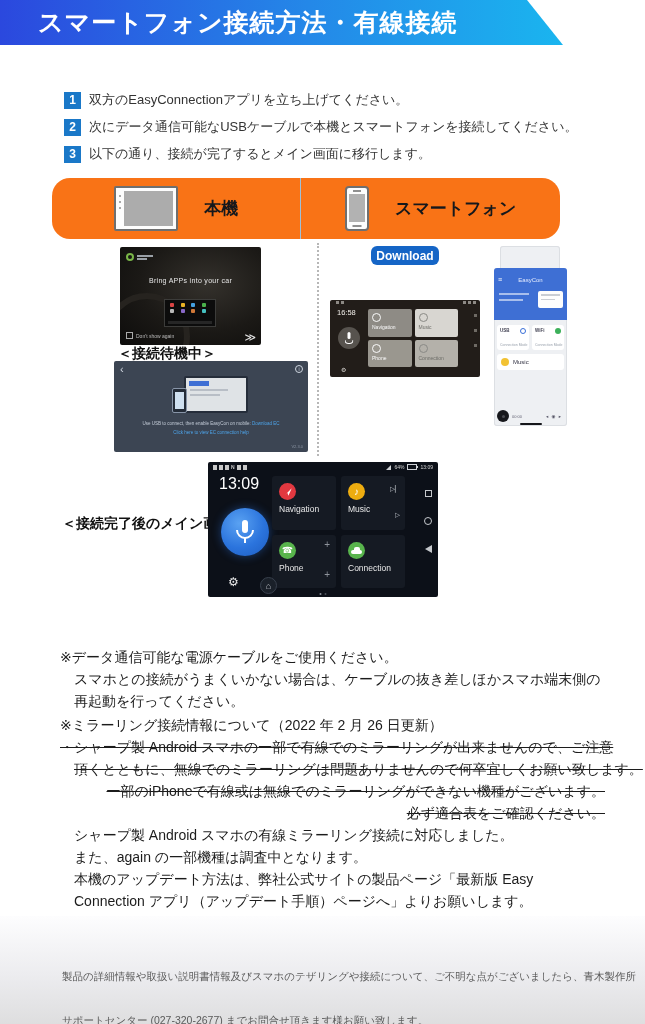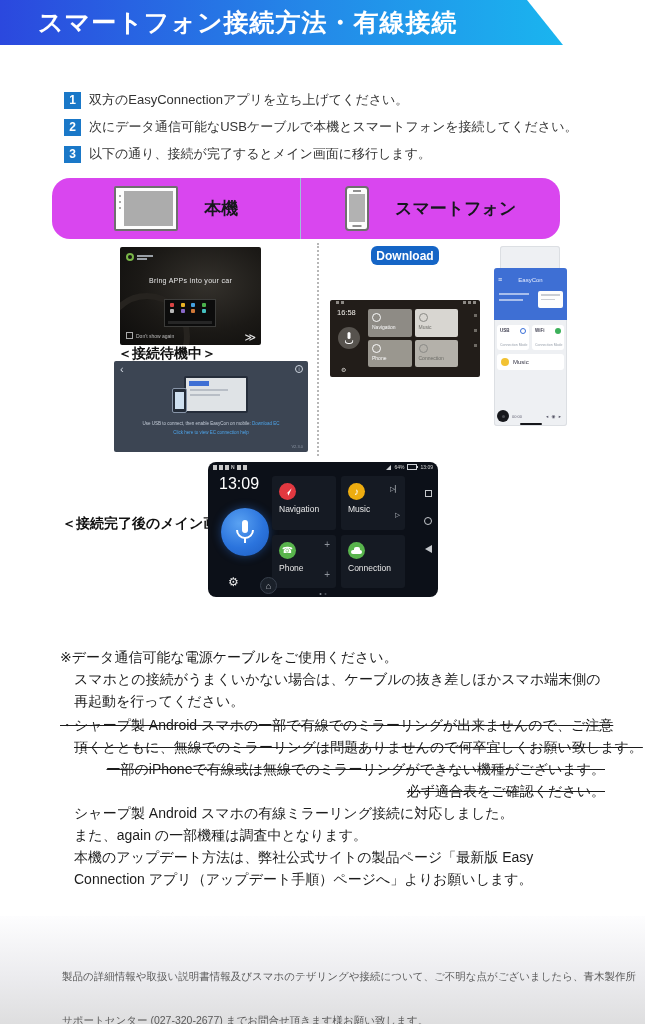--- a/index.html
+++ b/index.html
@@ -15,21 +15,21 @@
                font-weight:bold;color:#fff;letter-spacing:1px;white-space:nowrap;}
 
   
   .steps{left:64px;top:91px;}
   .step{display:flex;align-items:center;gap:8px;margin-bottom:9px;}
   .stepnum{width:17px;height:17px;background:#1a78c8;color:#fff;font-size:12px;font-weight:bold;
            display:flex;align-items:center;justify-content:center;flex:0 0 17px;}
   .steptxt{font-size:13px;color:#333;white-space:nowrap;}
 
   
-  .banner{left:52px;top:178px;width:508px;height:61px;background:#d946ef;border-radius:18px;
+  .banner{left:52px;top:178px;width:508px;height:61px;background:#f97316;border-radius:18px;
           display:flex;}
   .bhalf{display:flex;align-items:center;justify-content:center;gap:26px;height:100%;}
   .bhalf.l{width:49%;border-right:1px solid #9fc0d8;}
   .bhalf.r{width:51%;}
   .blabel{font-size:17px;font-weight:bold;color:#15181c;white-space:nowrap;}
   .monitor{width:64px;height:45px;background:#fdfdfd;border:2px solid #6f6f6f;border-radius:2px;
            display:flex;box-sizing:border-box;}
   .mon-strip{width:8px;display:flex;flex-direction:column;align-items:center;gap:4px;padding-top:7px;}
   .mon-dot{width:2px;height:2px;background:#8d8d8d;border-radius:50%;}
   .mon-screen{flex:1;background:#acacac;margin:3px 3px 3px 0;}
@@ -122,21 +122,21 @@
   .ios-music .y{position:absolute;left:4px;top:4px;width:8px;height:8px;border-radius:50%;background:#f2c233;}
   .ios-music .t{position:absolute;left:16px;top:5px;font-size:6px;color:#334;}
   .ios-player{position:absolute;left:3px;right:3px;bottom:3px;height:14px;display:flex;align-items:center;}
   .ios-disc{width:12px;height:12px;border-radius:50%;background:#17181c;position:relative;}
   .ios-disc:after{content:"";position:absolute;left:50%;top:50%;width:3px;height:3px;margin:-1.5px;border-radius:50%;background:#4a4c52;}
   .ios-ptime{font-size:4px;color:#667;margin-left:3px;}
   .ios-ctl{margin-left:auto;font-size:4.5px;color:#556;letter-spacing:1px;margin-right:2px;}
   .ios-home{position:absolute;left:50%;bottom:1px;transform:translateX(-50%);width:22px;height:2.5px;background:#15161a;border-radius:2px;}
 
   
-  .main{left:208px;top:462px;width:230px;height:135px;background:#0c1018;border-radius:8px;overflow:hidden;}
+  .main{left:208px;top:462px;width:230px;height:135px;background:#0c1018;border-radius:2px;overflow:hidden;}
   .m-status{position:absolute;left:0;top:0;width:100%;height:10px;display:flex;align-items:center;
             justify-content:space-between;padding:0 5px;box-sizing:border-box;}
   .m-sl{display:flex;gap:2px;align-items:center;}
   .m-sl i{width:4px;height:5px;background:#c8c8c8;display:block;}
   .m-sl .n{width:auto;height:auto;background:none;color:#c8c8c8;font-size:5px;font-weight:bold;}
   .m-sr{display:flex;gap:3px;align-items:center;font-size:5px;color:#d6d6d6;}
   .m-sig{width:0;height:0;border-left:5px solid transparent;border-bottom:5px solid #cfd2d6;}
   .m-bat{width:8px;height:4px;border:1px solid #cfd2d6;position:relative;}
   .m-bat:after{content:"";position:absolute;right:-2px;top:1px;width:1px;height:2px;background:#cfd2d6;}
   .m-clock{position:absolute;left:11px;top:13px;font-size:16px;color:#fff;}
@@ -434,20 +434,21 @@
       </div>
   </div>
 
   <div class="abs note note1">
     <div class="nline">※データ通信可能な電源ケーブルをご使用ください。</div>
     <div class="nline ind">スマホとの接続がうまくいかない場合は、ケーブルの抜き差しほかスマホ端末側の</div>
     <div class="nline ind">再起動を行ってください。</div>
   </div>
 
   <div class="abs note note2">
+    <div class="nline">※ミラーリング接続情報について（2022 年 2 月 26 日更新）</div>
     <div class="nline strike">・シャープ製 Android スマホの一部で有線でのミラーリングが出来ませんので、ご注意</div>
     <div class="nline ind strike">頂くとともに、無線でのミラーリングは問題ありませんので何卒宜しくお願い致します。</div>
     <div class="nline ind strike">一部のiPhoneで有線或は無線でのミラーリングができない機種がございます。</div>
     <div class="nline ind strike">必ず適合表をご確認ください。</div>
     <div class="nline ind">シャープ製 Android スマホの有線ミラーリング接続に対応しました。</div>
     <div class="nline ind">また、again の一部機種は調査中となります。</div>
     <div class="nline ind">本機のアップデート方法は、弊社公式サイトの製品ページ「最新版 Easy</div>
     <div class="nline ind">Connection アプリ（アップデート手順）ページへ」よりお願いします。</div>
   </div>
 

